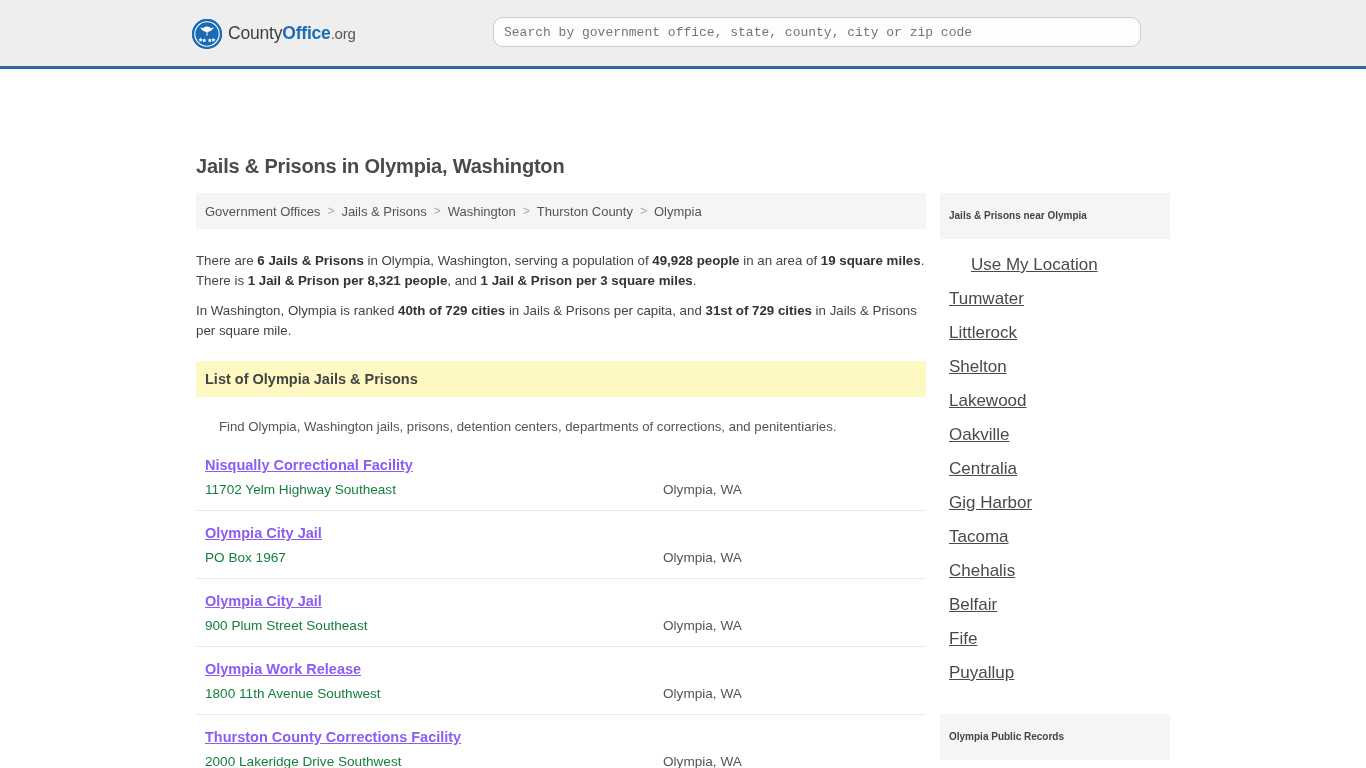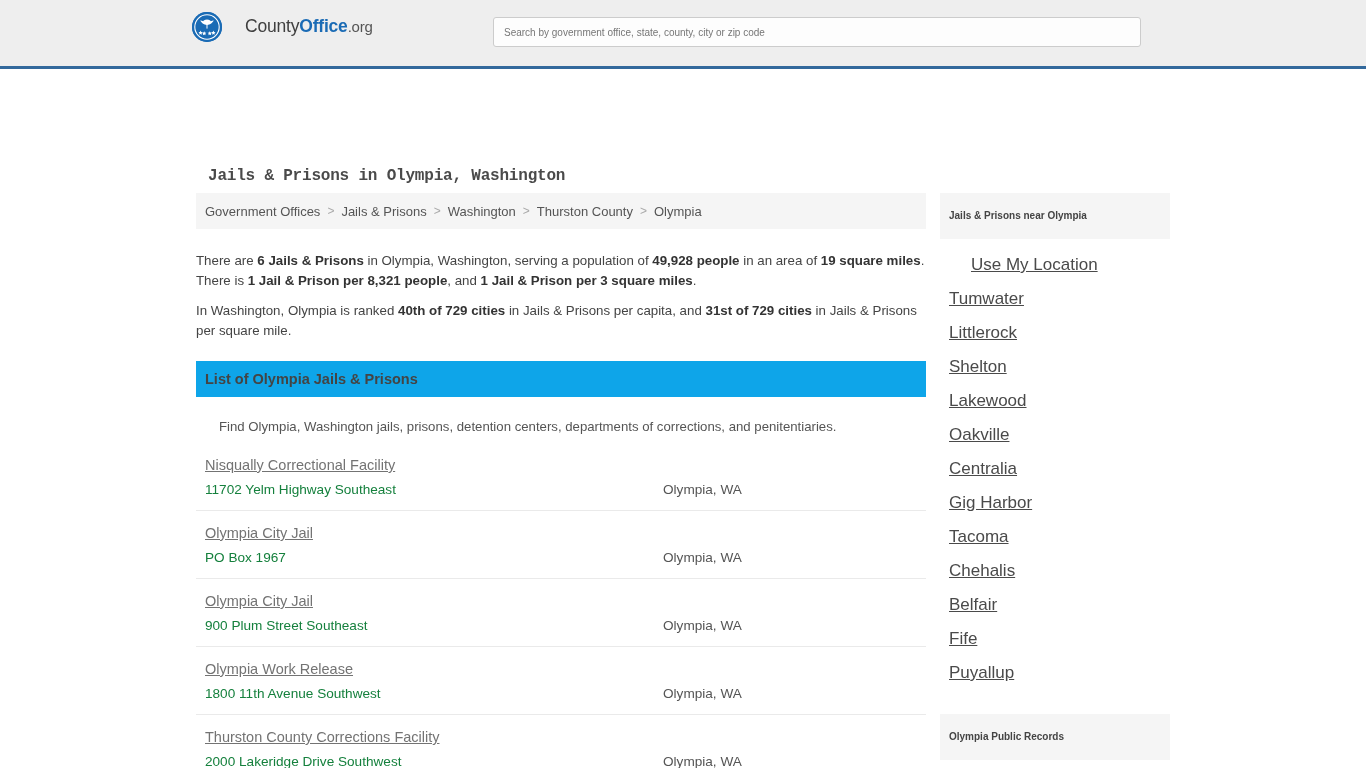--- a/index.html
+++ b/index.html
@@ -14,24 +14,24 @@
   
   .site-header {
     width: 1366px;
     height: 69px;
     background: #eeeeee;
     border-bottom: 3px solid #33699c;
     position: relative;
   }
   .brand {
     position: absolute;
-    left: 192px; top: 12px;
+    left: 192px; top: 19px;
     display: flex;
     align-items: center;
-    gap: 23px;
+    gap: 6px;
     height: 30px;
   }
   .brand-mark {
     width: 30px; height: 30px;
     border-radius: 50%;
     background: #1a6bb5;
     position: relative;
     display: block;
     flex: none;
   }
@@ -48,44 +48,43 @@
   .brand-text .b-org { color: #555; font-size: 15px; }
 
   .search-wrap {
     position: absolute;
     left: 493px; top: 17px;
     width: 648px; height: 30px;
   }
   .search-input {
     width: 100%; height: 100%;
     border: 1px solid #cccccc;
-    border-radius: 3px;
+    border-radius: 10px;
     background: #fdfdfd;
-    font-size: 10px;
+    font-size: 13px;
     color: #555;
     padding: 0 10px;
-    font-family: Liberation Sans, sans-serif;
+    font-family: Liberation Mono, monospace;
     outline: none;
   }
   .search-input::placeholder { color: #767676; }
 
   
   .page {
     position: relative;
     width: 1366px;
   }
   .page-title {
     position: absolute;
     left: 196px; top: 86px;
-    font-size: 16px;
+    font-size: 20px;
     font-weight: bold;
     color: #4a4a4a;
     letter-spacing: -0.2px;
-    margin: 12px;
-    font-family: Liberation Mono, monospace;
+    margin: 0;
   }
 
   .content {
     position: absolute;
     left: 196px; top: 124px;
     width: 730px;
   }
 
   
   .breadcrumb {
@@ -112,21 +111,21 @@
   .stats p {
     margin: 8px 0 10px 0;
     font-size: 13.3px;
     line-height: 20px;
     color: #444444;
   }
   .stats b { font-weight: bold; color: #333; }
 
   
   .section-bar {
-    background: #0ea5e9;
+    background: #fef9c3;
     height: 36px;
     display: flex;
     align-items: center;
     padding: 0 9px;
     margin-top: 20px;
   }
   .section-bar h2 {
     margin: 0;
     font-size: 14.5px;
     font-weight: bold;
@@ -144,22 +143,22 @@
     border-bottom: 1px solid #eaeaea;
     padding: 0 0 13px 0;
     margin-bottom: 13px;
     position: relative;
     min-height: 48px;
   }
   .listing-row:last-child { border-bottom: none; }
   .listing-name {
     display: inline-block;
     font-size: 14.5px;
-    font-weight: normal;
-    color: #737373;
+    font-weight: bold;
+    color: #8b5cf6;
     text-decoration: underline;
     margin: 0 0 0 9px;
     cursor: pointer;
   }
   .listing-line {
     display: flex;
     margin-top: 8px;
   }
   .listing-address {
     width: 467px;

